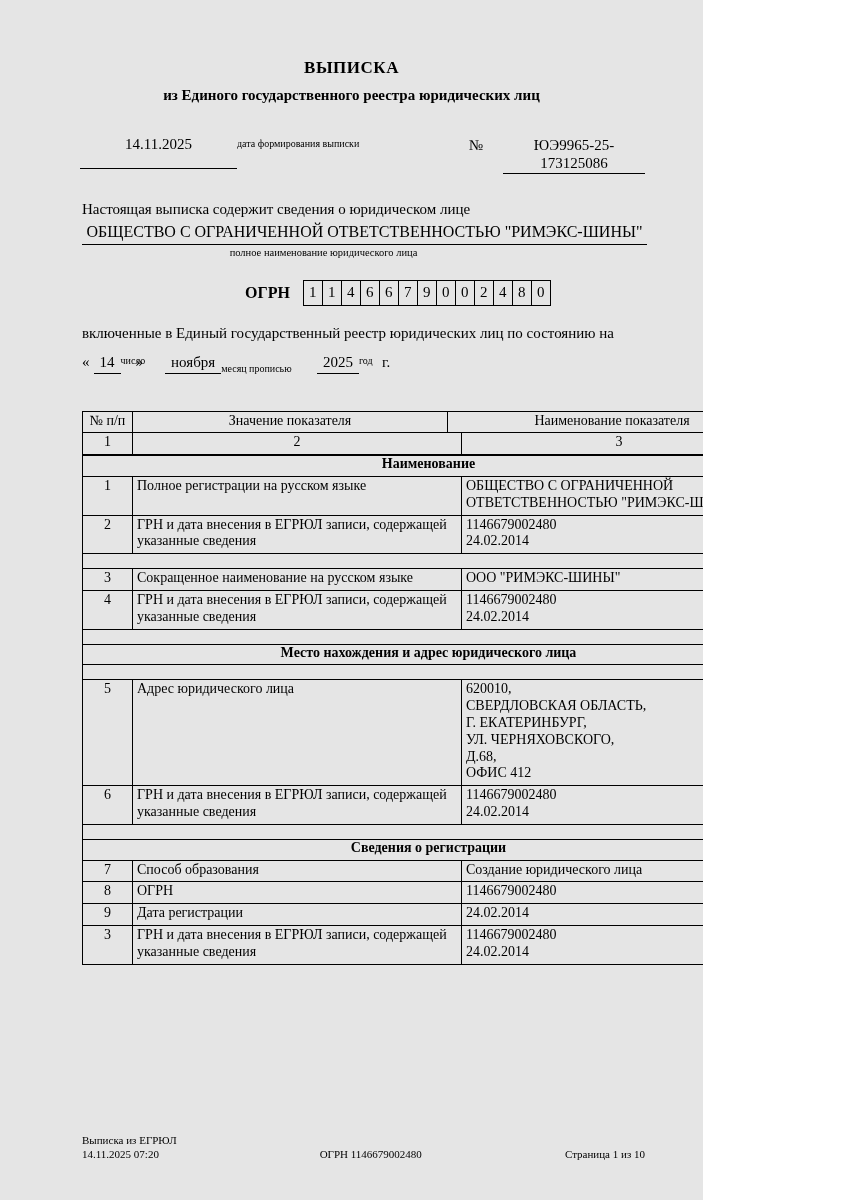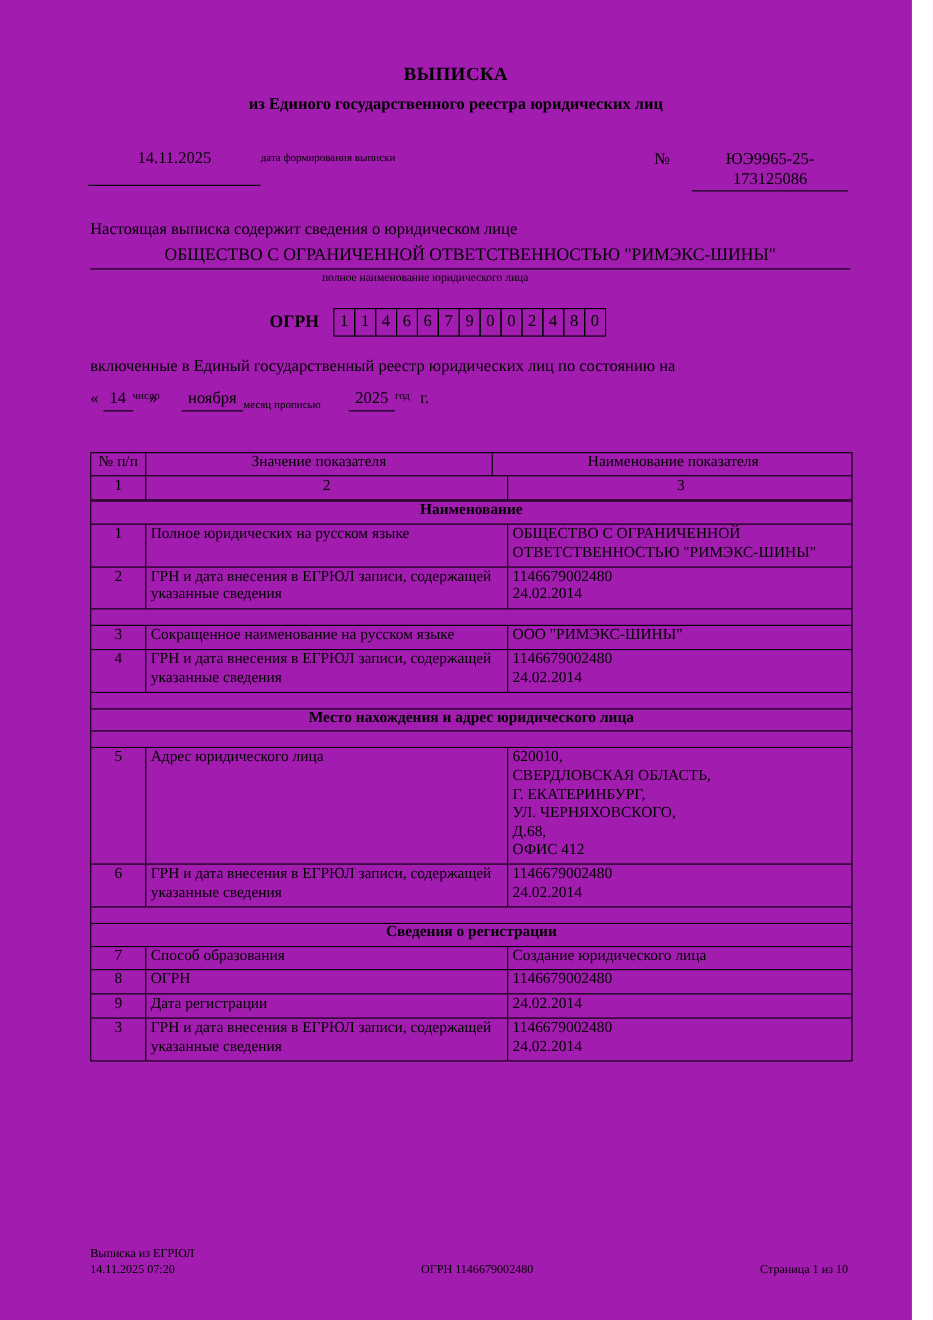--- a/index.html
+++ b/index.html
@@ -1,18 +1,18 @@
 <!DOCTYPE html>
 <html><head>
 <meta charset="utf-8">
 <style>
   * { margin:0; padding:0; box-sizing:border-box; }
   html,body { background:#fff; }
   body { font-family:"Liberation Serif","DejaVu Serif",serif; color:#000; }
-  .page { position:relative; width:829px; height:1200px; background:#a21caf; overflow:hidden; }
+  .page { position:relative; width:703px; height:1200px; background:#e5e5e5; overflow:hidden; }
 
   .doc-title { padding-top:58px; text-align:center; font-weight:bold; font-size:17px; letter-spacing:.5px; }
   .doc-subtitle { margin-top:9px; text-align:center; font-weight:bold; font-size:15px; }
 
   .hdr-row { display:flex; justify-content:space-between; align-items:flex-start; margin:32px 58px 0 80px; }
   .fld-col { display:flex; }
   .formation-date-val { width:157px; text-align:center; font-size:15px; padding-bottom:15px; border-bottom:1px solid #000; }
   .formation-date-cap { font-size:10px; text-align:center; padding-top:2px; }
   .num-group { display:flex; align-items:flex-start; }
   .num-sign { font-size:15px; margin-right:20px; padding-top:1px; }
@@ -130,21 +130,21 @@
       <div class="t-row header2 thead">
         <div class="t-cell c-num">1</div>
         <div class="t-cell c-name">2</div>
         <div class="t-cell c-val">3</div>
       </div>
       <div class="t-row section">
         <div class="t-section-cell">Наименование</div>
       </div>
       <div class="t-row data">
         <div class="t-cell c-num">1</div>
-        <div class="t-cell c-name">Полное юридических на русском языке</div>
+        <div class="t-cell c-name">Полное регистрации на русском языке</div>
         <div class="t-cell c-val">ОБЩЕСТВО С ОГРАНИЧЕННОЙ ОТВЕТСТВЕННОСТЬЮ "РИМЭКС-ШИНЫ"</div>
       </div>
       <div class="t-row data">
         <div class="t-cell c-num">2</div>
         <div class="t-cell c-name">ГРН и дата внесения в ЕГРЮЛ записи, содержащей указанные сведения</div>
         <div class="t-cell c-val">1146679002480
 24.02.2014</div>
       </div>
       <div class="t-row spacer">
         <div class="t-spacer-cell"></div>

